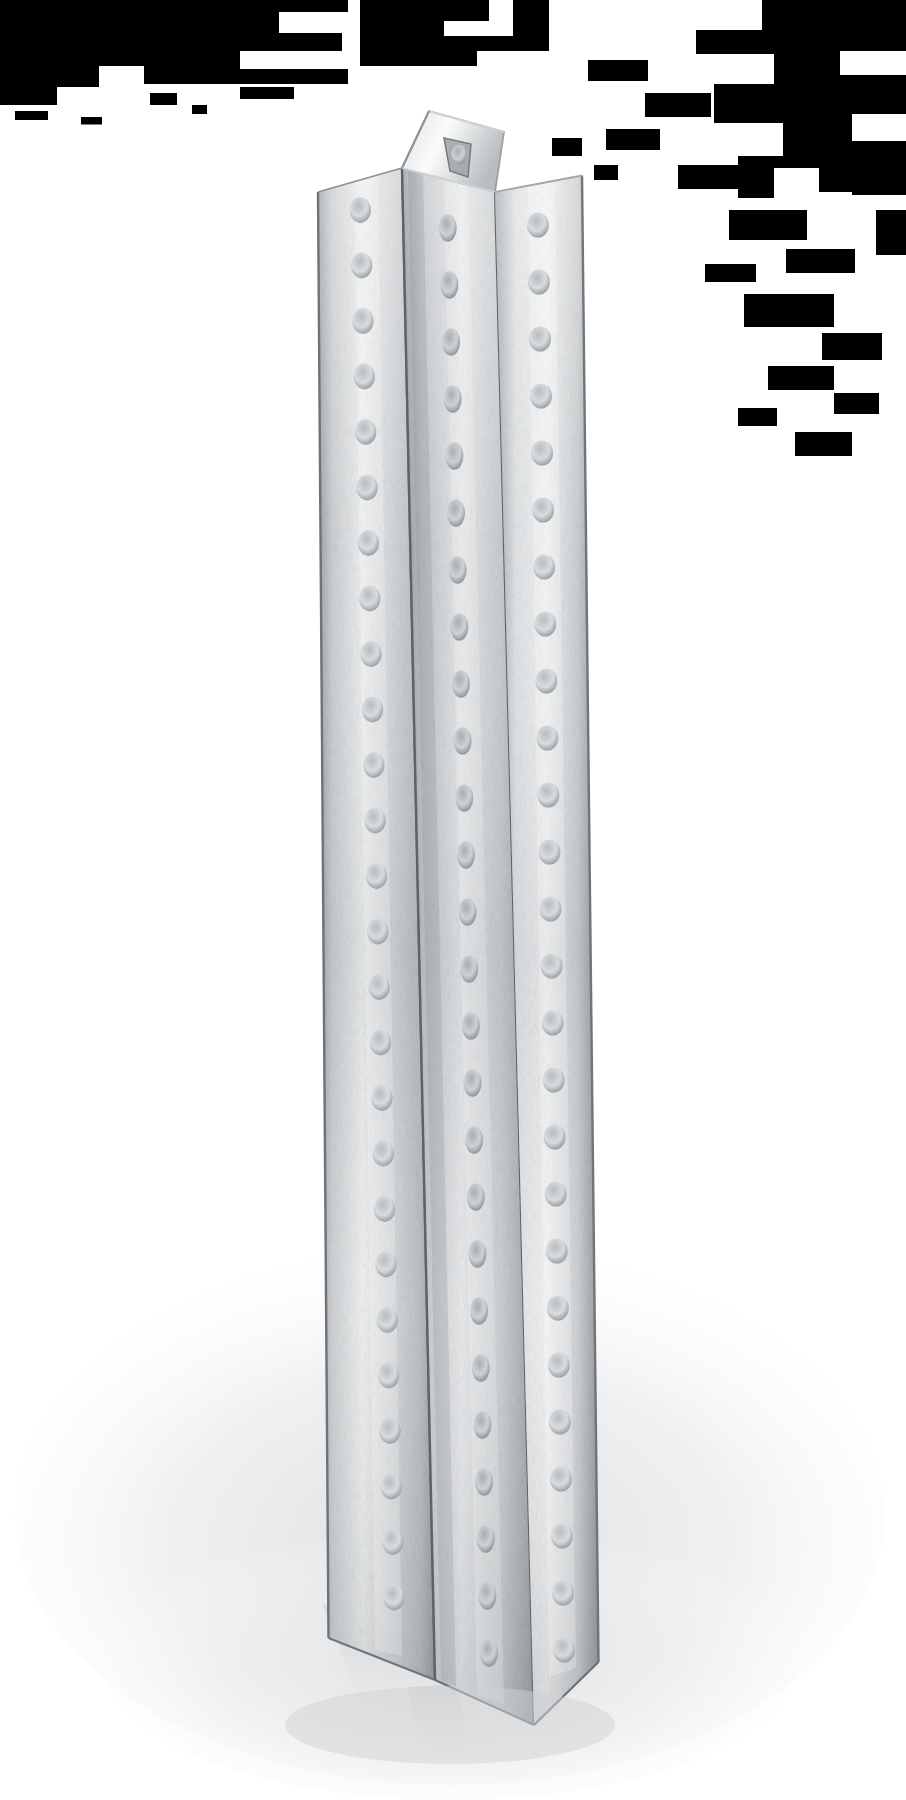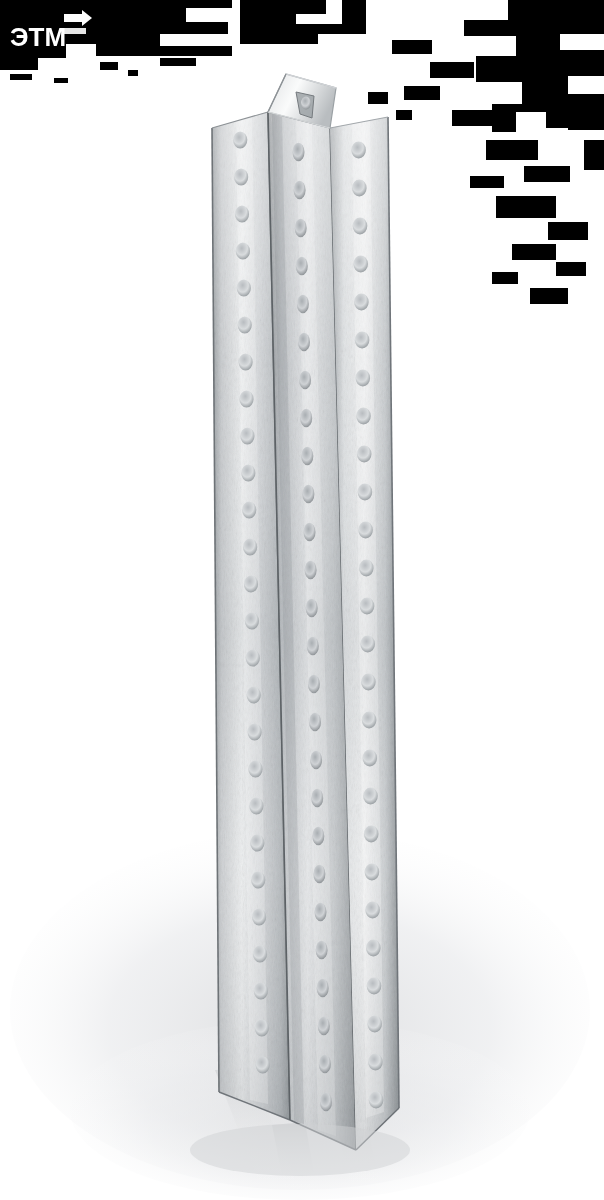--- a/index.html
+++ b/index.html
@@ -318,25 +318,14 @@
     <path d="M512,244 h44 v16 h-44 z" fill="#000"></path>
     <path d="M556,262 h30 v14 h-30 z" fill="#000"></path>
     <path d="M492,272 h26 v12 h-26 z" fill="#000"></path>
     <path d="M530,288 h38 v16 h-38 z" fill="#000"></path>
     <path d="M568,108 h36 v22 h-36 z" fill="#000"></path>
     <path d="M584,140 h20 v30 h-20 z" fill="#000"></path>
     <path d="M396,110 h16 v10 h-16 z" fill="#000"></path>
     <path d="M368,92 h20 v12 h-20 z" fill="#000"></path>
   </svg>
 
-  <div class="watermark">
-    <svg viewBox="0 0 86 62" width="86" height="62">
-      <g>
-        <text x="2" y="42" font-family="Liberation Sans, sans-serif" font-size="26" font-weight="bold" fill="#ffffff">ЭТМ</text>
-      </g>
-      <g>
-        <path d="M56,10 L74,10 L74,6 L84,14 L74,22 L74,18 L56,18 Z" fill="#ffffff"></path>
-        <path d="M56,24 L78,24 L78,30 L56,30 Z" fill="#ffffff" opacity="0.9"></path>
-      </g>
-    </svg>
-  </div>
 
 </div>
 
 </body></html>

